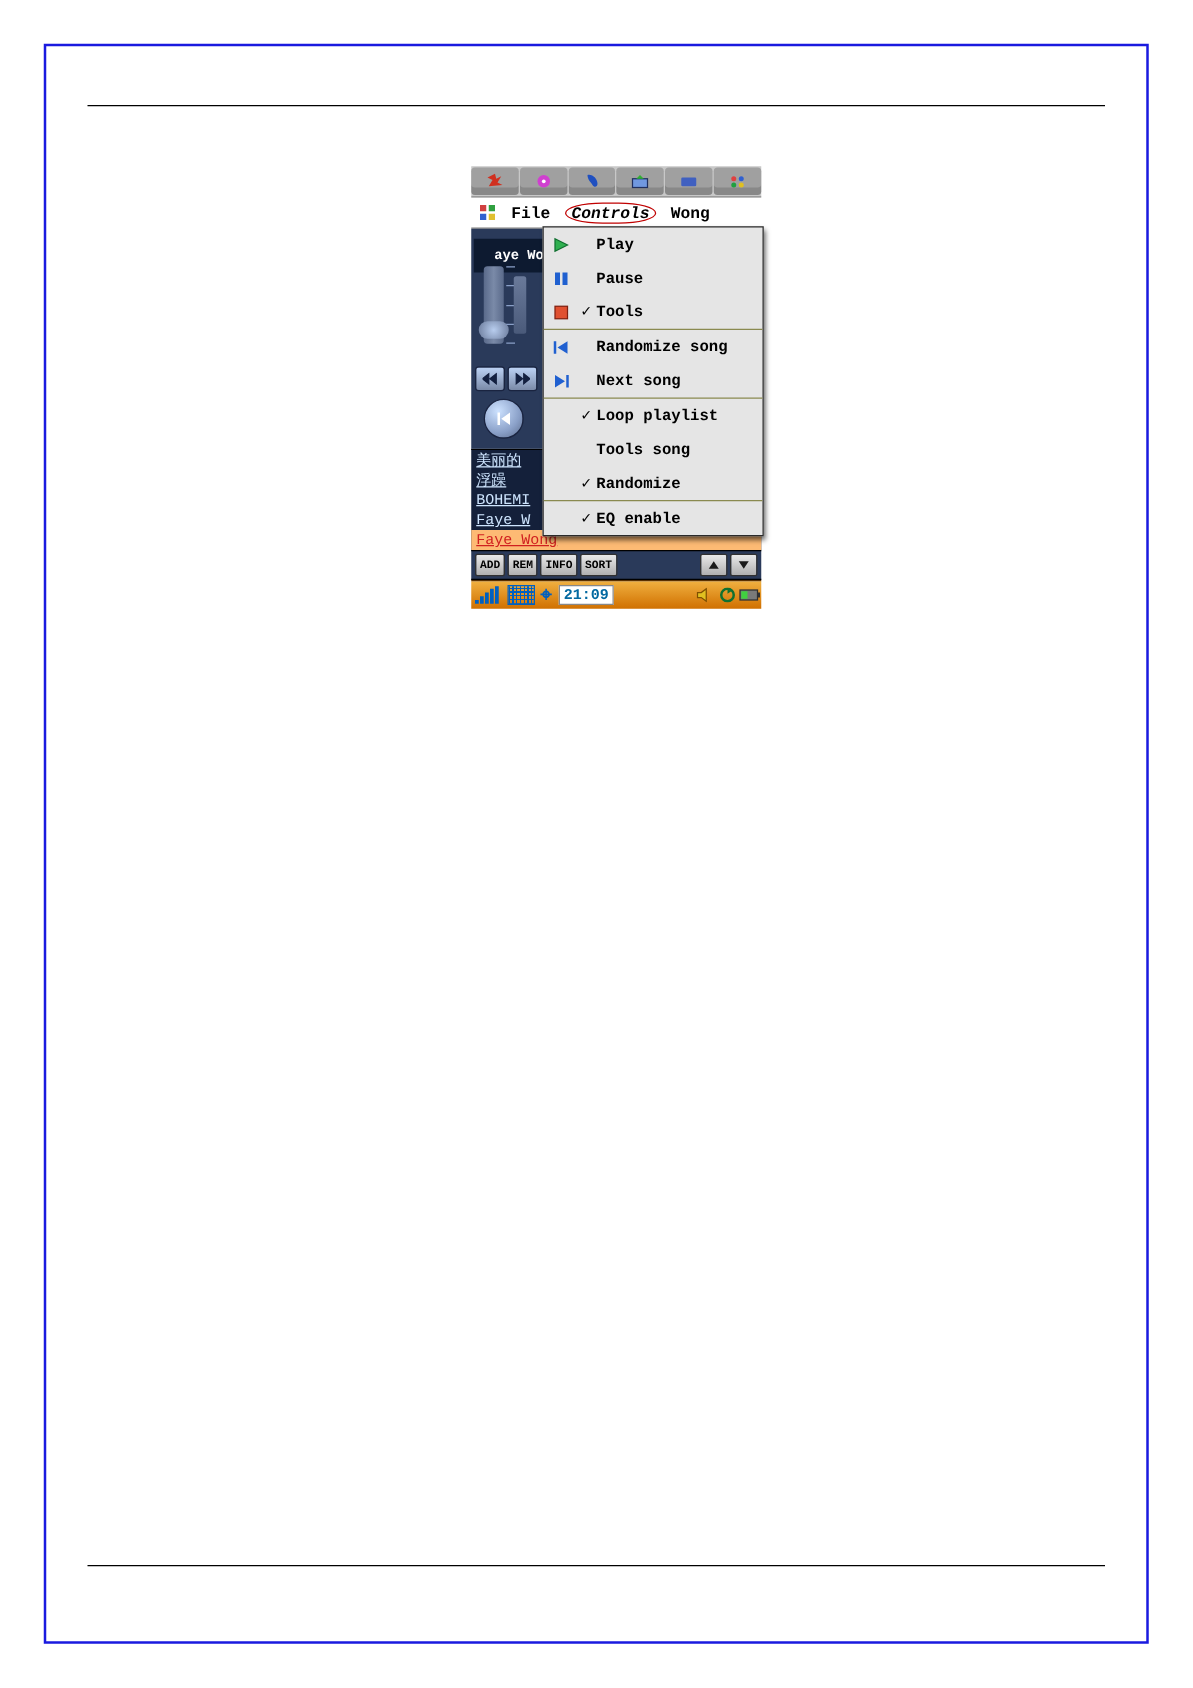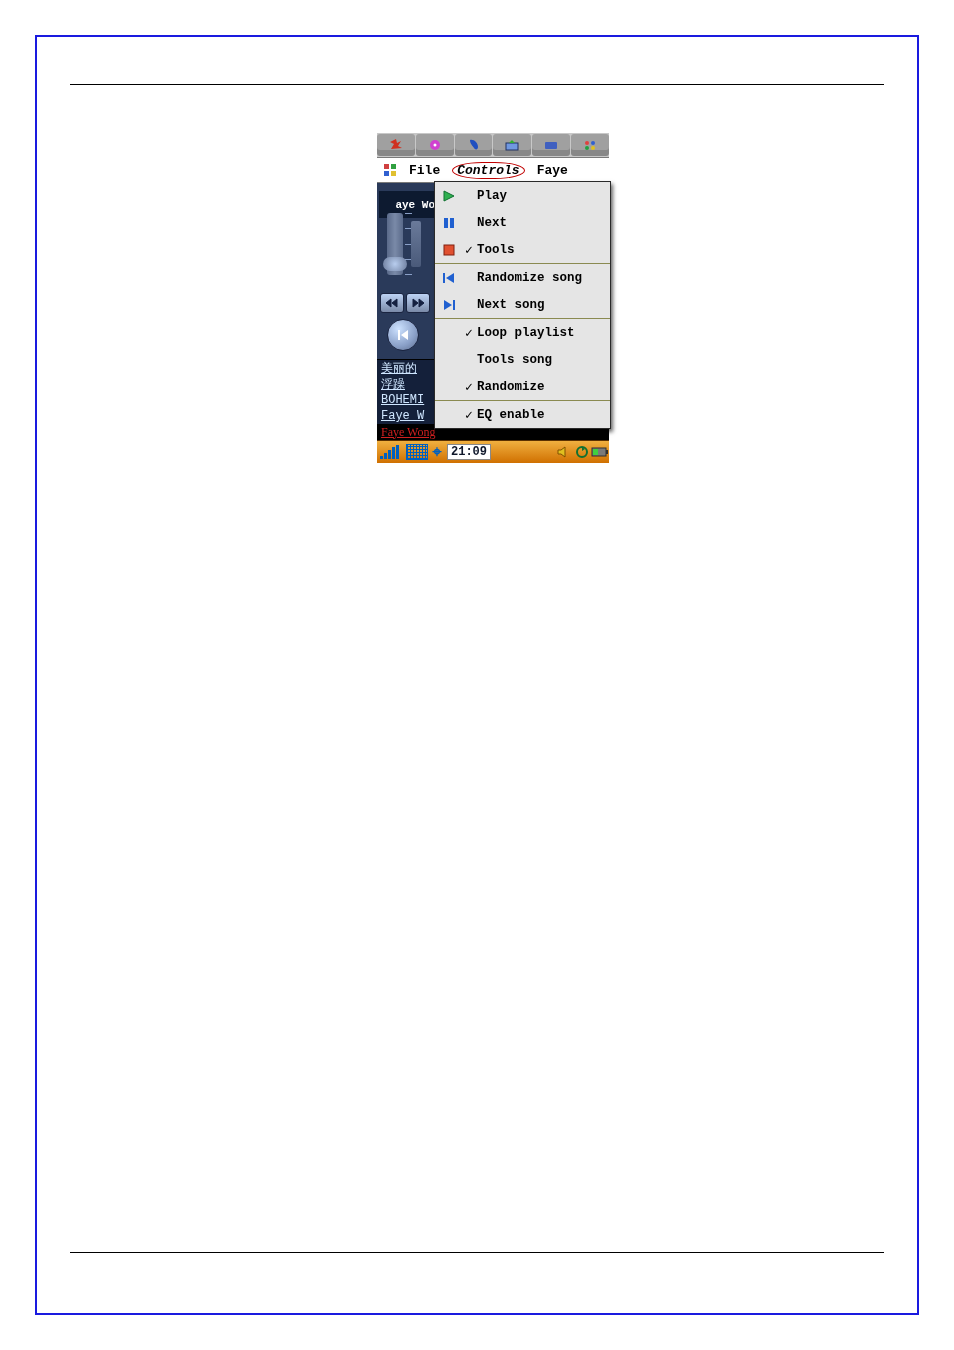--- a/index.html
+++ b/index.html
@@ -167,23 +167,22 @@
     font-size: 12px;
     color: #cfe6ff;
   }
   .playlist-row {
     height: 16px;
     padding: 0 4px;
     display: flex; align-items: center;
     text-decoration: underline;
   }
   .playlist-row.hl {
-    background: #000000;
+    background: #fdba74;
     color: #d02020;
-    font-family: Liberation Serif, serif;
   }
   .playlist-toolbar {
     background: #2a3a5a;
     height: 22px;
     border-top: 1px solid #000;
     border-bottom: 1px solid #000;
     display: flex;
     align-items: center;
     gap: 2px;
     padding: 0 3px;
@@ -231,21 +230,21 @@
     color: #0060c0;
     font-size: 16px;
     text-align: center;
     margin-left: 2px;
   }
   .os-bottombar .clock {
     background: #fff;
     border: 1px solid #888;
     padding: 0 3px;
     margin-left: 3px;
-    color: #0f172a;
+    color: #0369a1;
   }
   .os-bottombar .tray-spacer { flex: 1; }
   .tray-icon { width: 18px; display: flex; align-items: center; justify-content: center; }
 
   
   .dropdown {
     position: absolute;
     left: 57px;
     top: 48px;   
     width: 175px;
@@ -332,21 +331,21 @@
     <span class="menu-app-icon">
       <svg viewBox="0 0 14 14" width="14" height="14">
           <rect x="1" y="1" width="5" height="5" fill="#d04040"></rect>
           <rect x="8" y="1" width="5" height="5" fill="#30a040"></rect>
           <rect x="1" y="8" width="5" height="5" fill="#3060d0"></rect>
           <rect x="8" y="8" width="5" height="5" fill="#e0c030"></rect>
         </svg>
     </span>
     <span class="menu-item">File</span>
     <span class="menu-item menu-item-active">Controls</span>
-    <span class="menu-item">Faye</span>
+    <span class="menu-item">Wong</span>
   </div>
 
   <div class="player-body">
     <div class="now-playing-strip">aye Wo</div>
     <div class="volume-slider">
       <div class="volume-thumb"></div>
     </div>
     <div class="volume-ticks">
       <span></span>
         <span></span>
@@ -376,20 +375,37 @@
   </div>
 
   <div class="playlist">
     <div class="playlist-row">美丽的</div>
     <div class="playlist-row">浮躁</div>
     <div class="playlist-row">BOHEMI</div>
     <div class="playlist-row">Faye W</div>
     <div class="playlist-row hl">Faye Wong</div>
   </div>
 
+  <div class="playlist-toolbar">
+    <div class="pl-btn">ADD</div>
+    <div class="pl-btn">REM</div>
+    <div class="pl-btn">INFO</div>
+    <div class="pl-btn">SORT</div>
+    <div class="pl-spacer"></div>
+    <div class="pl-arrow">
+        <svg viewBox="0 0 10 8">
+          <path d="M5 1 L9 7 H1 Z"></path>
+        </svg>
+      </div>
+    <div class="pl-arrow">
+        <svg viewBox="0 0 10 8">
+          <path d="M1 1 H9 L5 7 Z"></path>
+        </svg>
+      </div>
+  </div>
 
   <div class="os-bottombar">
     <div class="sig">
       <span style="height:3px"></span>
         <span style="height:6px"></span>
         <span style="height:9px"></span>
         <span style="height:12px"></span>
         <span style="height:14px"></span>
     </div>
     <div class="keyb"></div>
@@ -427,21 +443,21 @@
       <span>Play</span>
     </div>
     <div class="dd-item">
       <span class="dd-icon">
         <svg width="14" height="12">
             <rect x="2" y="1" width="4" height="10" fill="#2060d0"></rect>
             <rect x="8" y="1" width="4" height="10" fill="#2060d0"></rect>
           </svg>
       </span>
       <span class="dd-check"></span>
-      <span>Next</span>
+      <span>Pause</span>
     </div>
     <div class="dd-item">
       <span class="dd-icon">
         <svg width="14" height="12">
             <rect x="2" y="1" width="10" height="10" fill="#e05030" stroke="#802010"></rect>
           </svg>
       </span>
       <span class="dd-check">✓</span>
       <span>Tools</span>
     </div>

